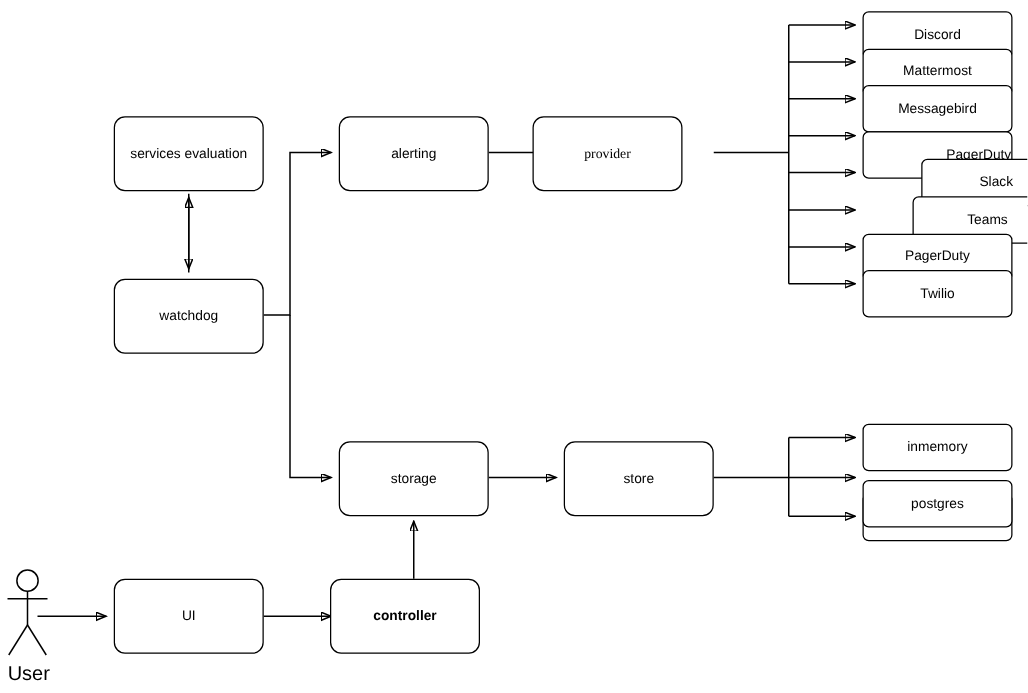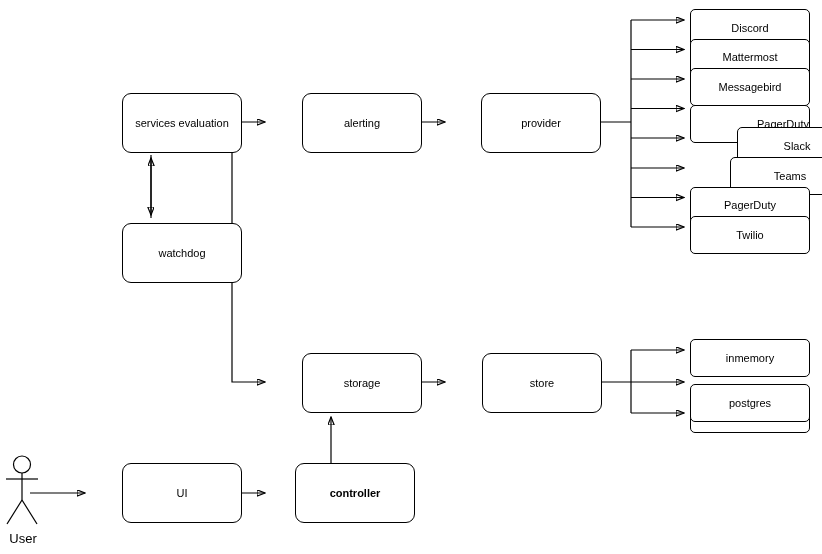--- a/index.html
+++ b/index.html
@@ -27,31 +27,30 @@
     justify-content: center;
     text-align: center;
     color: #000000;
     line-height: 1.15;
   }
   .proc {
     width: 120px;
     height: 60px;
     border-radius: 9px;
     font-size: 11px;
-    margin-left: 31px;
   }
   .leaf {
     width: 120px;
     height: 38px;
     border-radius: 5px;
     font-size: 11px;
   }
   .actor-label {
     position: absolute;
-    font-size: 13px;
+    font-size: 16px;
     color: #000000;
     text-align: center;
     white-space: nowrap;
   }
   svg.wires {
     position: absolute;
     left: 0;
     top: 0;
     width: 822px;
     height: 554px;
@@ -155,21 +154,21 @@
   </div>
 
   <div class="node proc" style="left:91px; top:223px;">
     <span>watchdog</span>
   </div>
 
   <div class="node proc" style="left:271px; top:93px;">
     <span>alerting</span>
   </div>
 
-  <div class="node proc" style="left:450px; top:93px;">
+  <div class="node proc" style="left:426px; top:93px;font-family:Liberation Serif, serif;">
     <span>provider</span>
   </div>
 
   <div class="node proc" style="left:271px; top:353px;">
     <span>storage</span>
   </div>
 
   <div class="node proc" style="left:451px; top:353px;">
     <span>store</span>
   </div>

